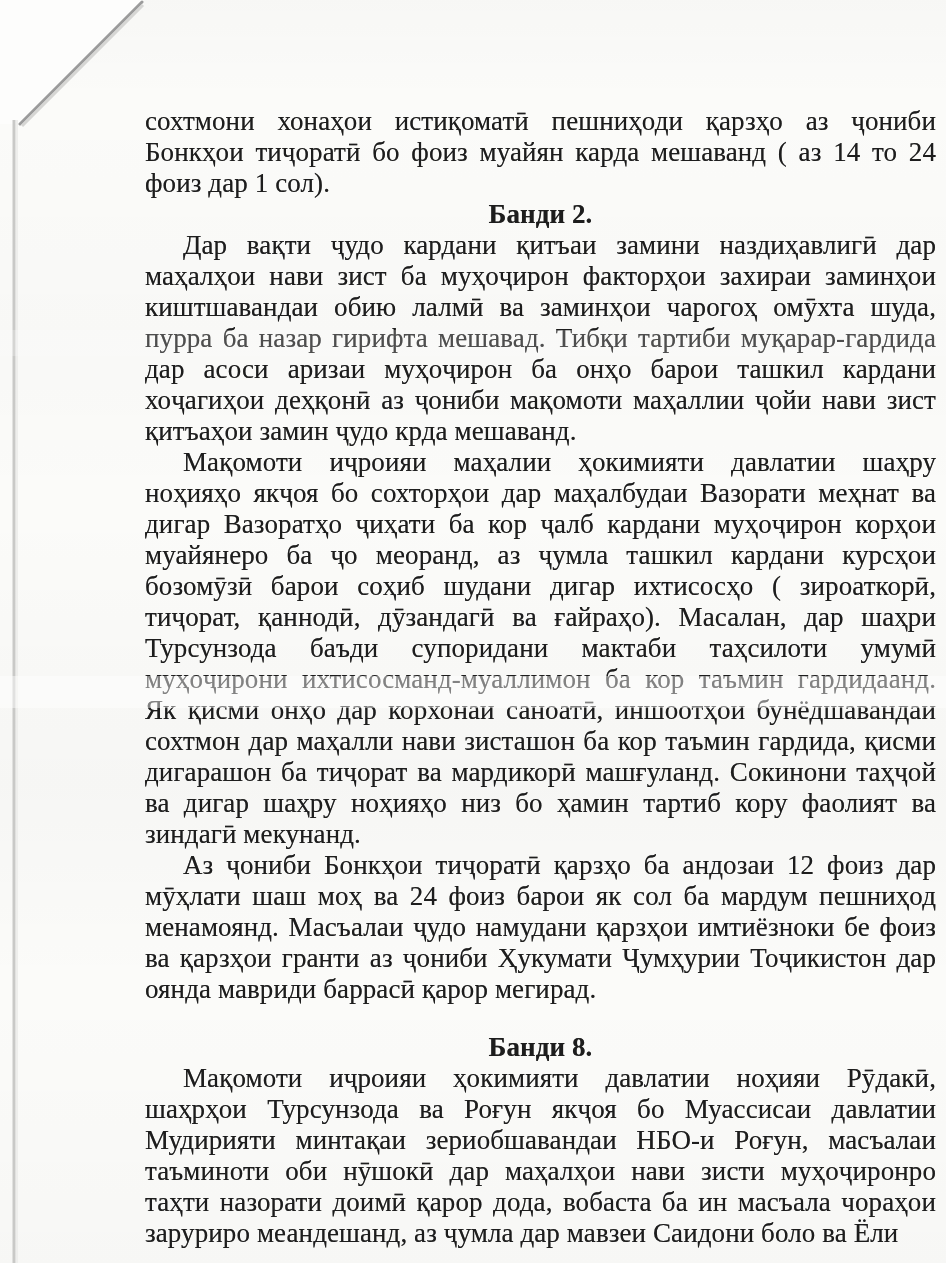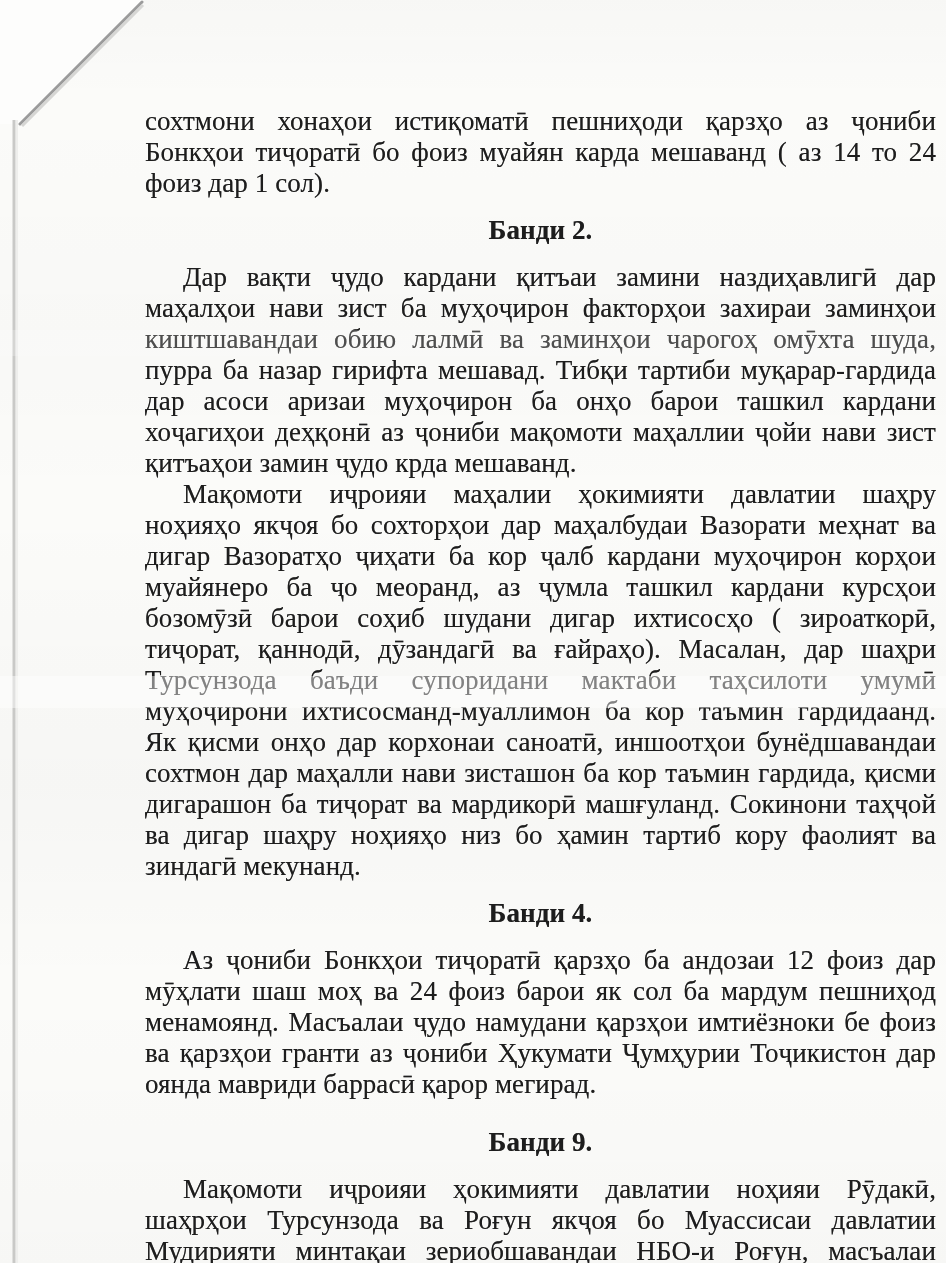--- a/index.html
+++ b/index.html
@@ -64,21 +64,21 @@
   }
   .doc-content p {
     margin: 0;
     text-indent: 38px;
     text-align: justify;
   }
   .doc-content p.no-indent {
     text-indent: 0;
   }
   .doc-content h3 {
-    margin: 16px;
+    margin: 0;
     font-size: 27px;
     line-height: 31px;
     font-weight: bold;
     text-align: center;
   }
   .doc-content h3.extra-gap {
     margin-top: 27px;
   }
 </style>
 </head>
@@ -96,24 +96,23 @@
 
   <div class="doc-content">
 
     <p class="no-indent">сохтмони хонаҳои истиқоматӣ пешниҳоди қарзҳо аз ҷониби Бонкҳои тиҷоратӣ бо фоиз муайян карда мешаванд ( аз 14 то 24 фоиз дар 1 сол).</p>
 
     <h3>Банди 2.</h3>
     <p>Дар вақти ҷудо кардани қитъаи замини наздиҳавлигӣ дар маҳалҳои нави зист ба муҳоҷирон факторҳои захираи заминҳои киштшавандаи обию лалмӣ ва заминҳои чарогоҳ омӯхта шуда, пурра ба назар гирифта мешавад. Тибқи тартиби муқарар-гардида дар асоси аризаи муҳоҷирон ба онҳо барои ташкил кардани хоҷагиҳои деҳқонӣ аз ҷониби мақомоти маҳаллии ҷойи нави зист қитъаҳои замин ҷудо крда мешаванд.</p>
 
     <p>Мақомоти иҷроияи маҳалии ҳокимияти давлатии шаҳру ноҳияҳо якҷоя бо сохторҳои дар маҳалбудаи Вазорати меҳнат ва дигар Вазоратҳо ҷиҳати ба кор ҷалб кардани муҳоҷирон корҳои муайянеро ба ҷо меоранд, аз ҷумла ташкил кардани курсҳои бозомӯзӣ барои соҳиб шудани дигар ихтисосҳо ( зироаткорӣ, тиҷорат, қаннодӣ, дӯзандагӣ ва ғайраҳо). Масалан, дар шаҳри Турсунзода баъди супоридани мактаби таҳсилоти умумӣ муҳоҷирони ихтисосманд-муаллимон ба кор таъмин гардидаанд. Як қисми онҳо дар корхонаи саноатӣ, иншоотҳои бунёдшавандаи сохтмон дар маҳалли нави зисташон ба кор таъмин гардида, қисми дигарашон ба тиҷорат ва мардикорӣ машғуланд. Сокинони таҳҷой ва дигар шаҳру ноҳияҳо низ бо ҳамин тартиб кору фаолият ва зиндагӣ мекунанд.</p>
 
-    <h3>Банди 4.</h3>
     <p>Аз ҷониби Бонкҳои тиҷоратӣ қарзҳо ба андозаи 12 фоиз дар мӯҳлати шаш моҳ ва 24 фоиз барои як сол ба мардум пешниҳод менамоянд. Масъалаи ҷудо намудани қарзҳои имтиёзноки бе фоиз ва қарзҳои гранти аз ҷониби Ҳукумати Ҷумҳурии Тоҷикистон дар оянда мавриди баррасӣ қарор мегирад.</p>
 
-    <h3 class="extra-gap">Банди 9.</h3>
+    <h3 class="extra-gap">Банди 8.</h3>
     <p>Мақомоти иҷроияи ҳокимияти давлатии ноҳияи Рӯдакӣ, шаҳрҳои Турсунзода ва Роғун якҷоя бо Муассисаи давлатии Мудирияти минтақаи зериобшавандаи НБО-и Роғун, масъалаи таъминоти оби нӯшокӣ дар маҳалҳои нави зисти муҳоҷиронро таҳти назорати доимӣ қарор дода, вобаста ба ин масъала чораҳои заруриро меандешанд, аз ҷумла дар мавзеи Саидони боло ва Ёли</p>
 
   </div>
 
   <div class="fade-band"></div>
   <div class="fade-band-2"></div>
 
 </div>
 
 </body></html>

